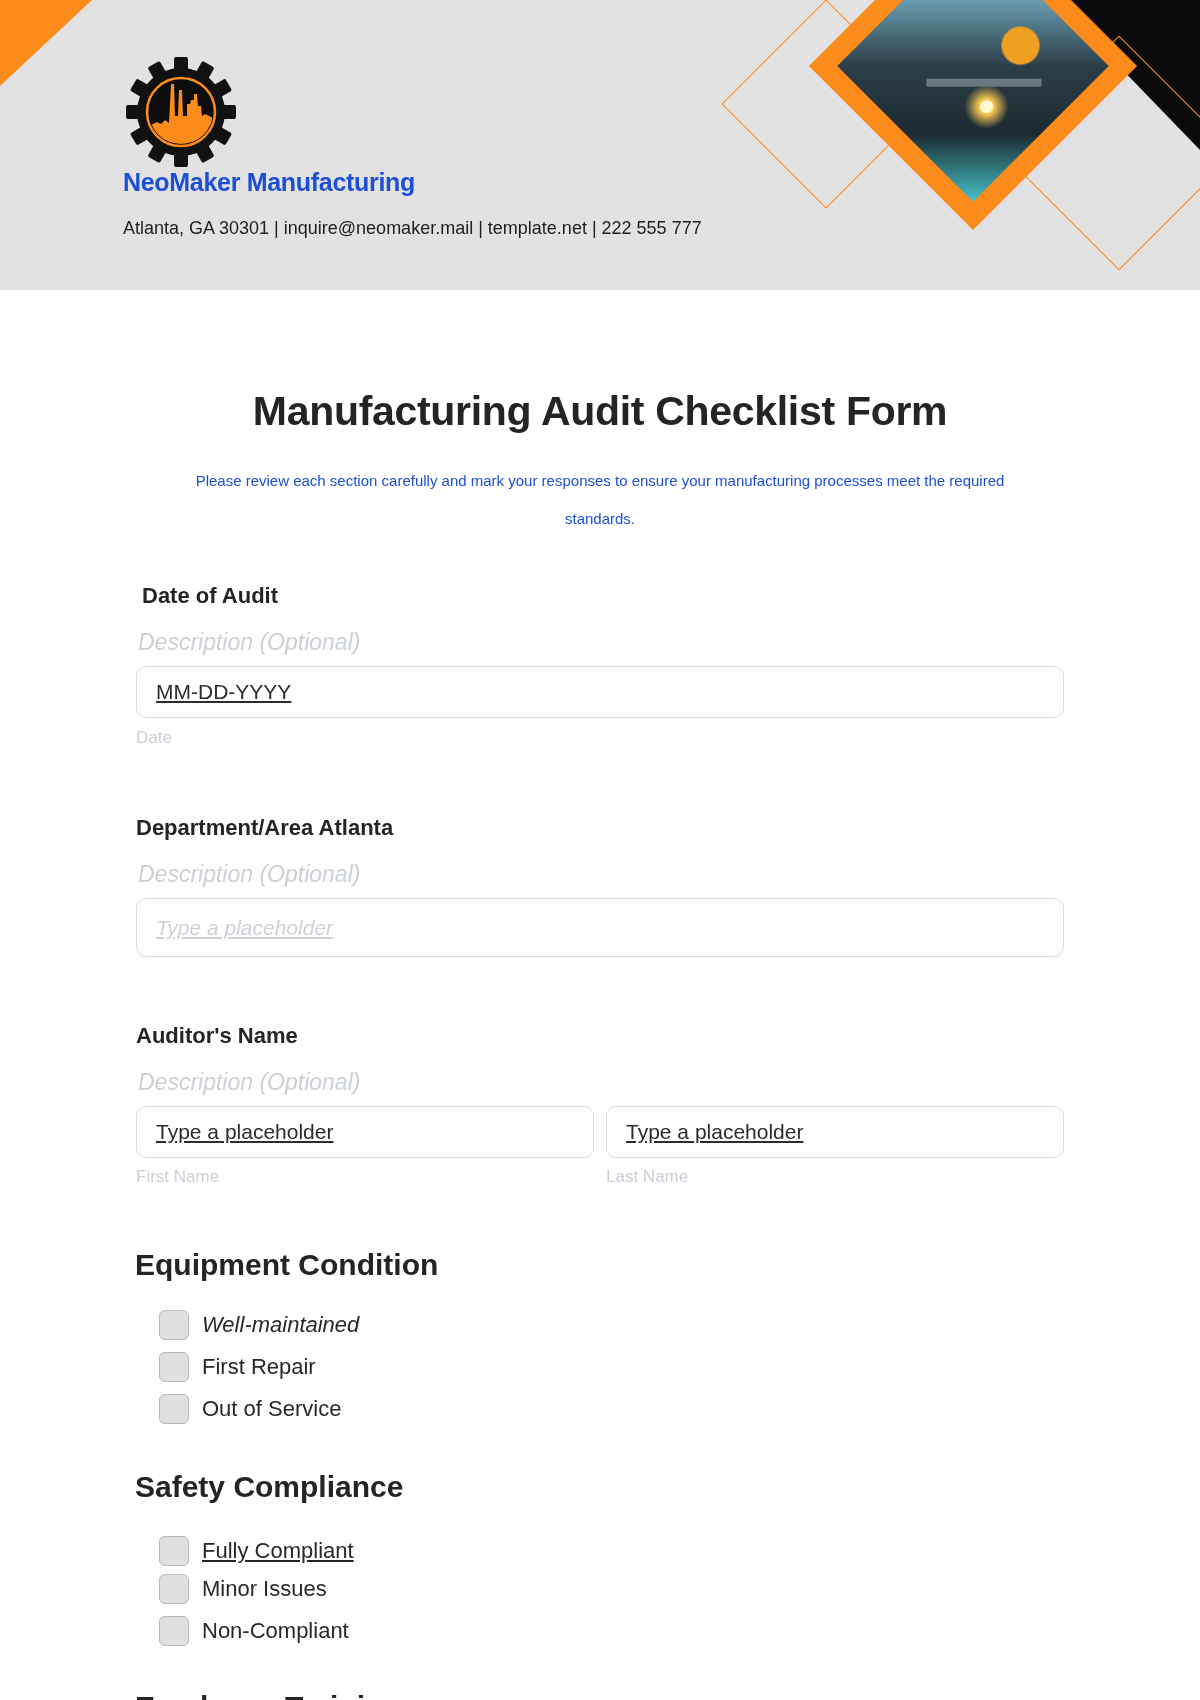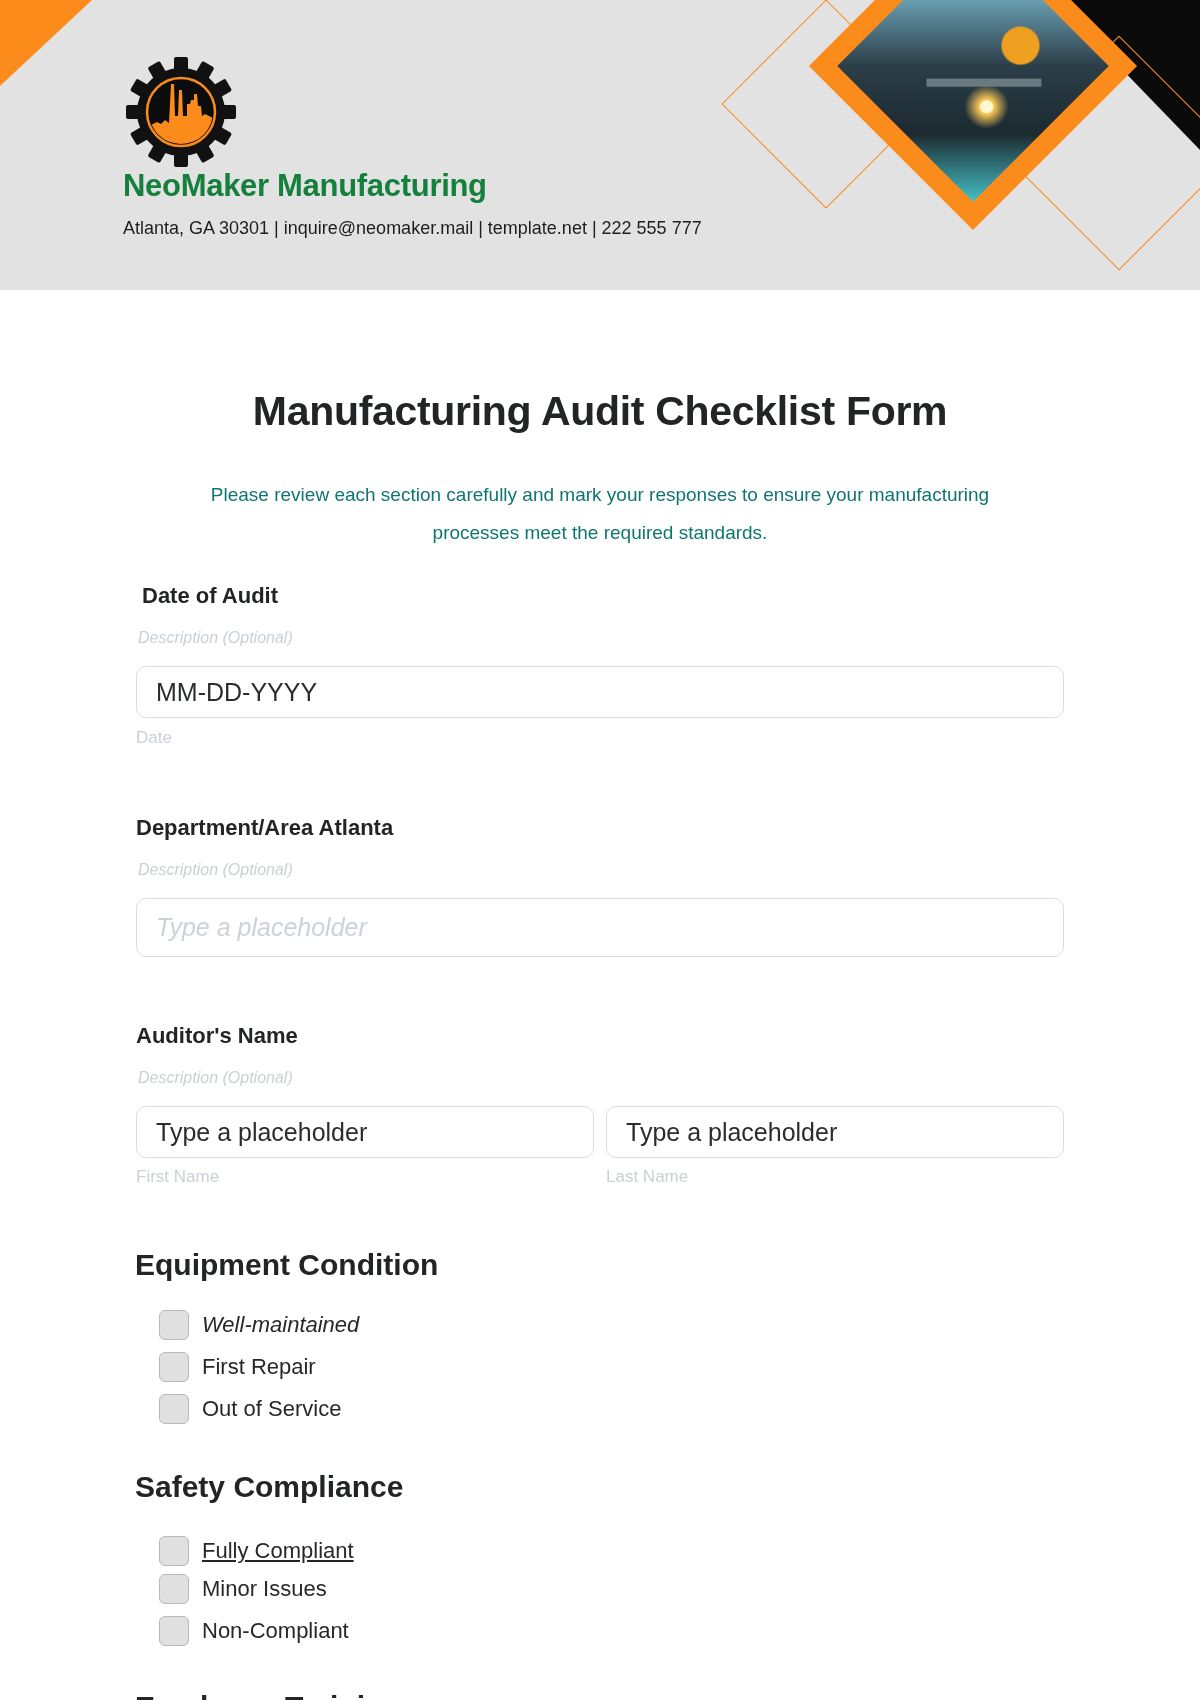--- a/index.html
+++ b/index.html
@@ -18,31 +18,31 @@
     .photo-frame { position: absolute; left: 857px; top: -50px; width: 232px; height: 232px; transform: rotate(45deg); background: #fb8c1c; }
     .photo { position: absolute; left: 20px; top: 20px; width: 192px; height: 192px; overflow: hidden;
       background:
         radial-gradient(circle at 70% 60%, #fff7d0 0 6px, #ffcc55 7px, transparent 22px),
         radial-gradient(circle at 60% 25%, #f0a020 0 18px, transparent 20px),
         linear-gradient(135deg, #3a5a6a 0%, #6aa0b4 25%, #2c3e48 50%, #1c2a30 75%, #46c0c8 100%);
     }
     .photo::after { content: ""; position: absolute; left: 30%; top: 50%; width: 60%; height: 8px; background: #7a8a90; transform: rotate(-45deg); opacity: .8; }
 
     .logo { position: absolute; left: 126px; top: 56px; width: 110px; height: 112px; }
-    .company-name { position: absolute; left: 123px; top: 168px; font-size: 31px; font-weight: 700; color: #15803d; letter-spacing: -0.3px; white-space: nowrap; }
+    .company-name { position: absolute; left: 123px; top: 168px; font-size: 25px; font-weight: 700; color: #1d4ed8; letter-spacing: -0.3px; white-space: nowrap; }
     .company-contact { position: absolute; left: 123px; top: 218px; font-size: 18px; color: #1e1e1e; white-space: nowrap; }
 
     
     .form-title { position: absolute; left: 0; top: 388px; width: 1200px; text-align: center; font-size: 41px; font-weight: 700; color: #222426; letter-spacing: -0.3px; }
-    .form-intro { position: absolute; left: 180px; top: 476px; width: 840px; text-align: center; font-size: 19px; line-height: 38px; color: #0f766e; }
+    .form-intro { position: absolute; left: 180px; top: 462px; width: 840px; text-align: center; font-size: 15px; line-height: 38px; color: #1d4ed8; }
 
     
     .field-label { position: absolute; left: 136px; font-size: 22px; font-weight: 700; color: #222426; }
-    .field-desc { position: absolute; left: 138px; font-size: 16px; font-style: italic; color: #cbd0d7; }
-    .input-box { position: absolute; height: 52px; border: 1px solid #d8dde3; border-radius: 10px; background: #fff; display: flex; align-items: center; padding-left: 19px; font-size: 25px; color: #2a2c2f; }
+    .field-desc { position: absolute; left: 138px; font-size: 23px; font-style: italic; color: #cbd0d7; }
+    .input-box { position: absolute; height: 52px; border: 1px solid #d8dde3; border-radius: 10px; background: #fff; display: flex; align-items: center; padding-left: 19px; font-size: 21px; color: #2a2c2f; text-decoration: underline; }
     .input-box.placeholder { color: #cdd2d9; font-style: italic; height: 59px; }
     .sub-label { position: absolute; font-size: 17px; color: #cbd0d7; }
 
     .section-title { position: absolute; left: 135px; font-size: 30px; font-weight: 700; color: #222426; }
     .option { position: absolute; left: 159px; display: flex; align-items: center; height: 30px; }
     .checkbox { width: 30px; height: 30px; border: 1.5px solid #b9b9b9; border-radius: 6px; background: #e0e0e0; margin-right: 13px; flex-shrink: 0; }
     .option-label { font-size: 22px; color: #262829; }
   </style>
 </head>
 <body>

